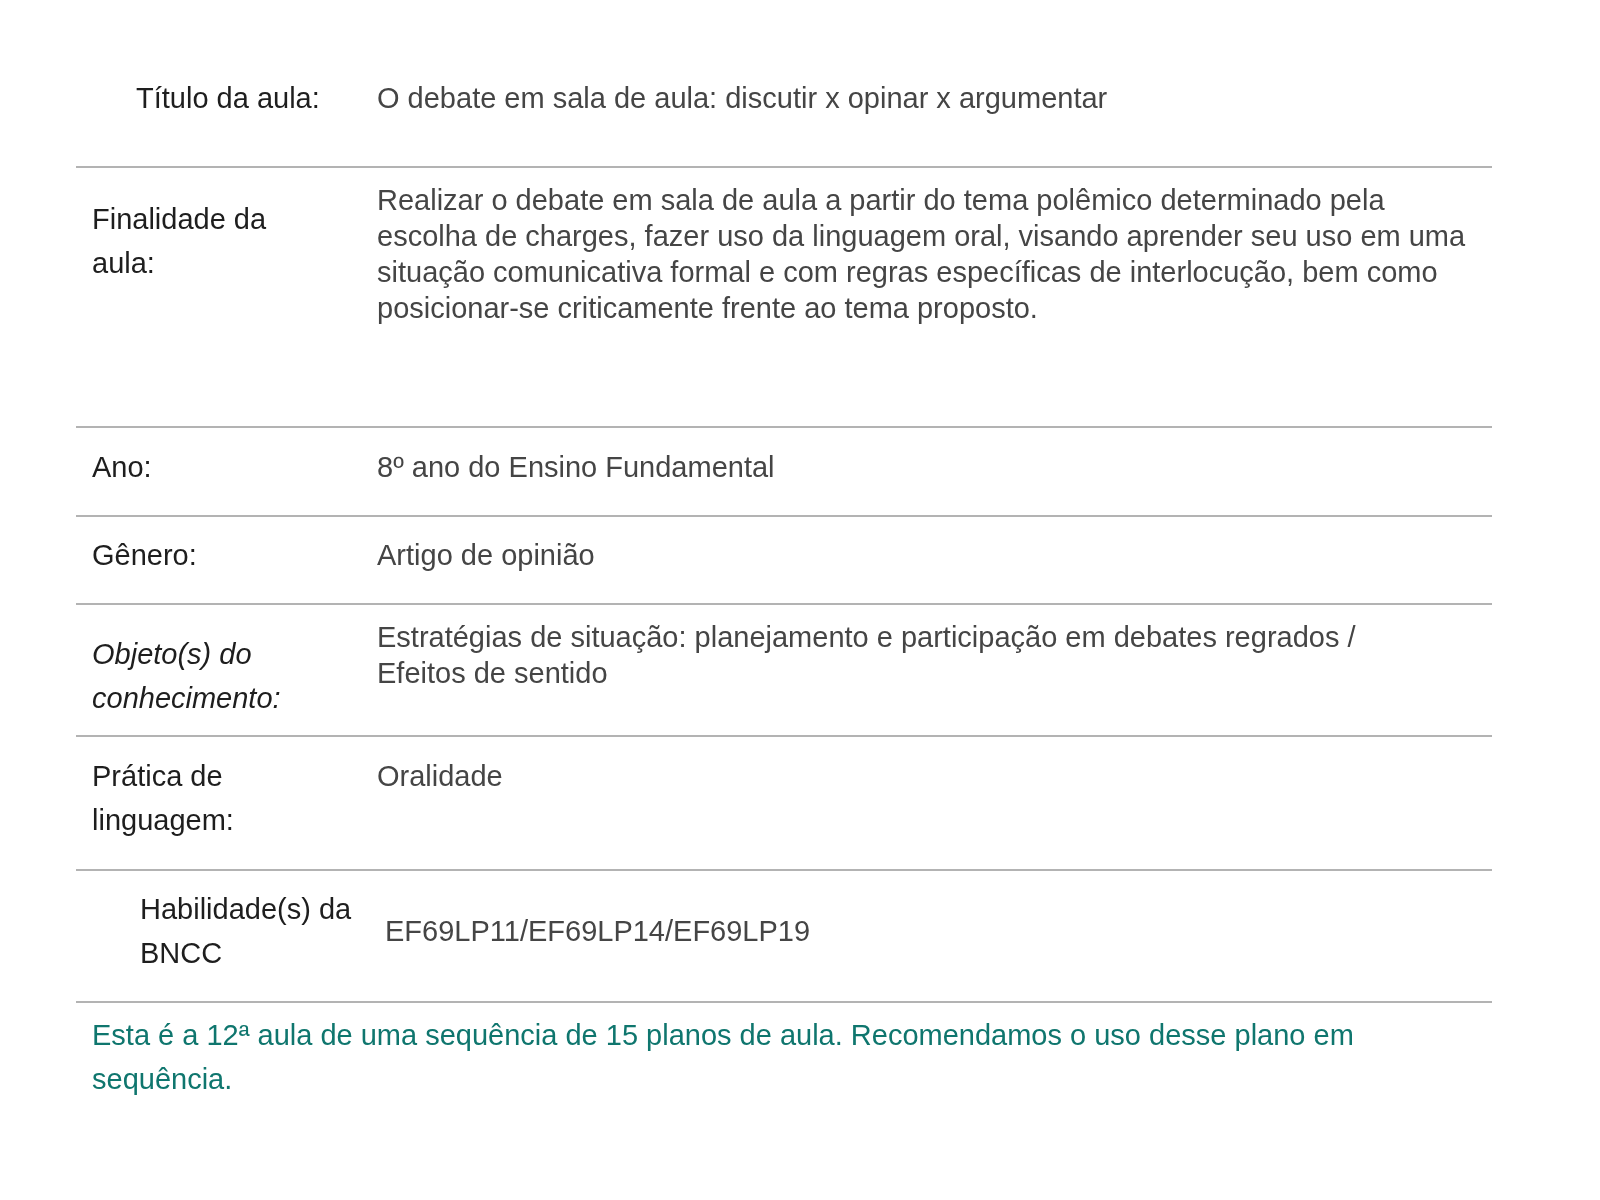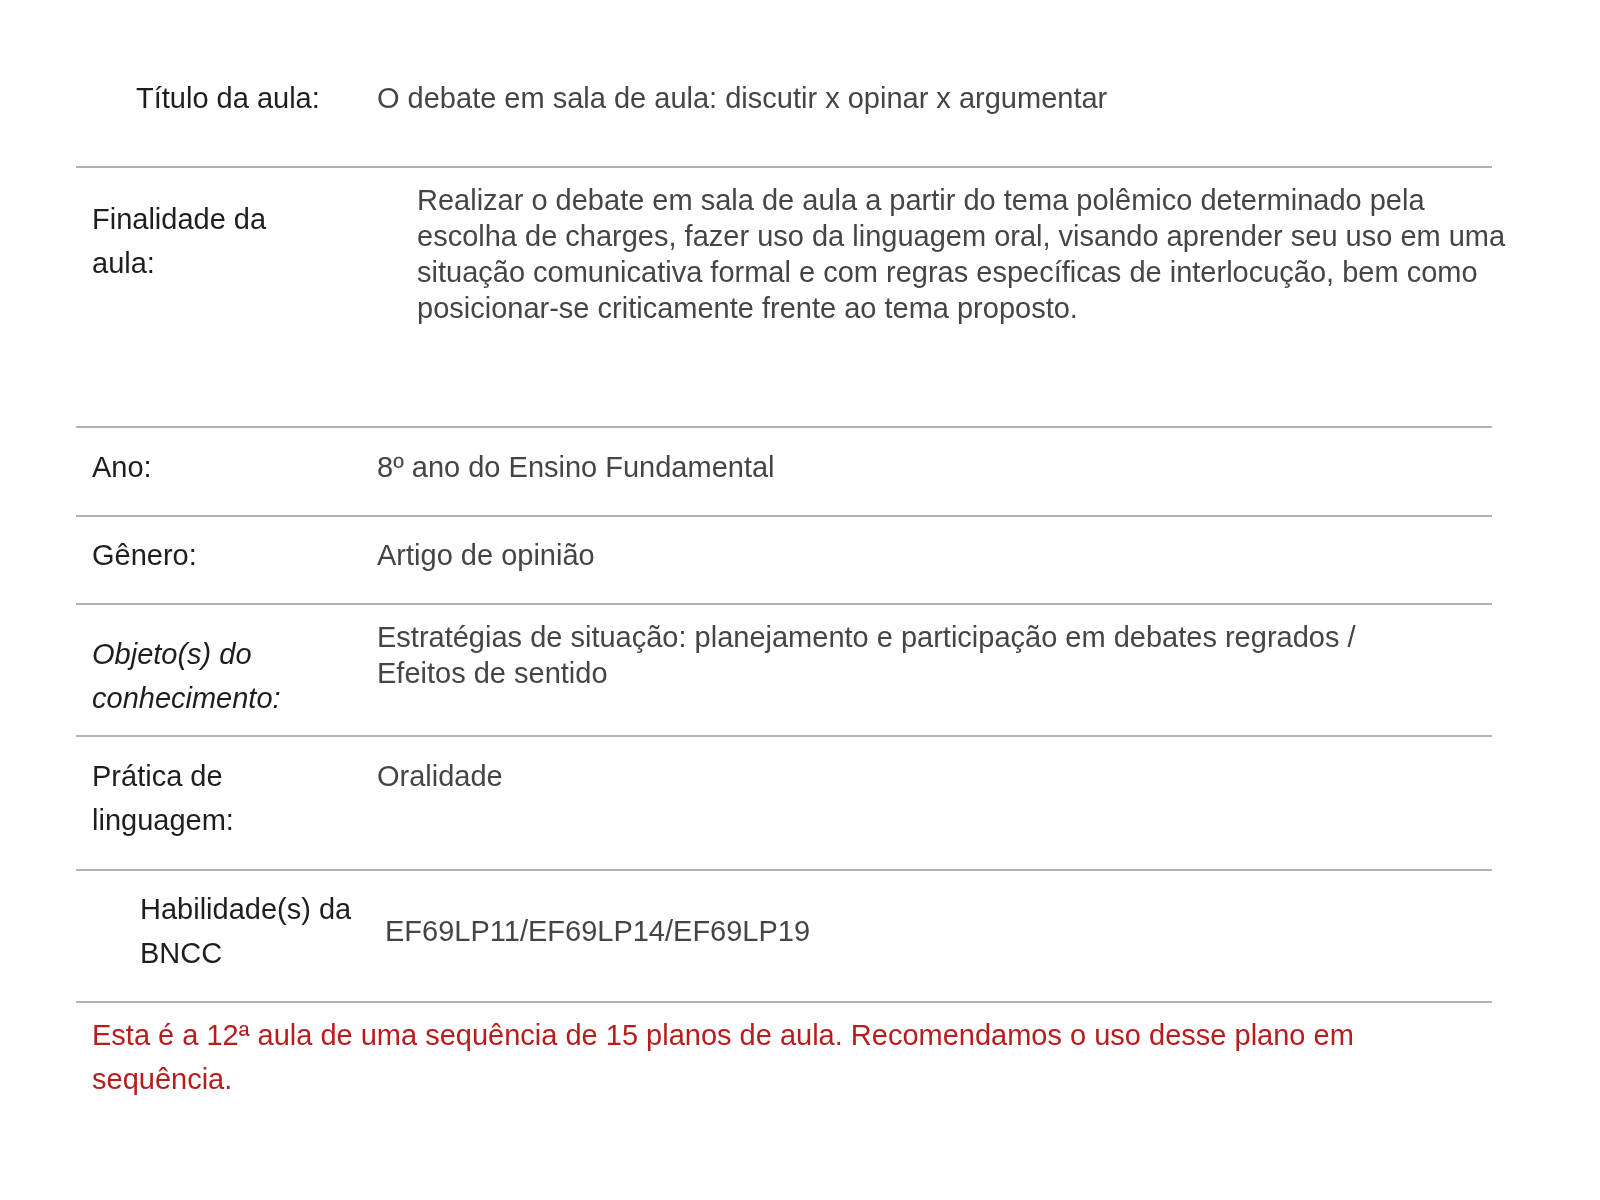--- a/index.html
+++ b/index.html
@@ -49,37 +49,37 @@
     line-height: 36px;
     color: #454545;
     font-weight: normal;
   }
   .footer-note {
     position: absolute;
     left: 16px;
     width: 1400px;
     font-size: 29px;
     line-height: 44px;
-    color: #b91c1c;
+    color: #0f766e;
   }
 </style>
 </head>
 <body>
 
 <div class="doc">
 
   <div class="row" style="top:76px;">
     <div class="label" style="top:0;margin-left:44px;">Título da aula:</div>
     <div class="value" style="top:4px; width:1100px;">O debate em sala de aula: discutir x opinar x argumentar</div>
   </div>
   <div class="divider" style="top:166px;"></div>
 
   <div class="row" style="top:185px;">
     <div class="label" style="top:12px; width:230px;">Finalidade da aula:</div>
-    <div class="value" style="top:-3px; width:1095px;margin-left:40px;">Realizar o debate em sala de aula a partir do tema polêmico determinado pela escolha de charges, fazer uso da linguagem oral, visando aprender seu uso em uma situação comunicativa formal e com regras específicas de interlocução, bem como posicionar-se criticamente frente ao tema proposto.</div>
+    <div class="value" style="top:-3px; width:1095px;">Realizar o debate em sala de aula a partir do tema polêmico determinado pela escolha de charges, fazer uso da linguagem oral, visando aprender seu uso em uma situação comunicativa formal e com regras específicas de interlocução, bem como posicionar-se criticamente frente ao tema proposto.</div>
   </div>
   <div class="divider" style="top:426px;"></div>
 
   <div class="row" style="top:445px;">
     <div class="label" style="top:0;">Ano:</div>
     <div class="value" style="top:4px;">8º ano do Ensino Fundamental</div>
   </div>
   <div class="divider" style="top:515px;"></div>
 
   <div class="row" style="top:533px;">

